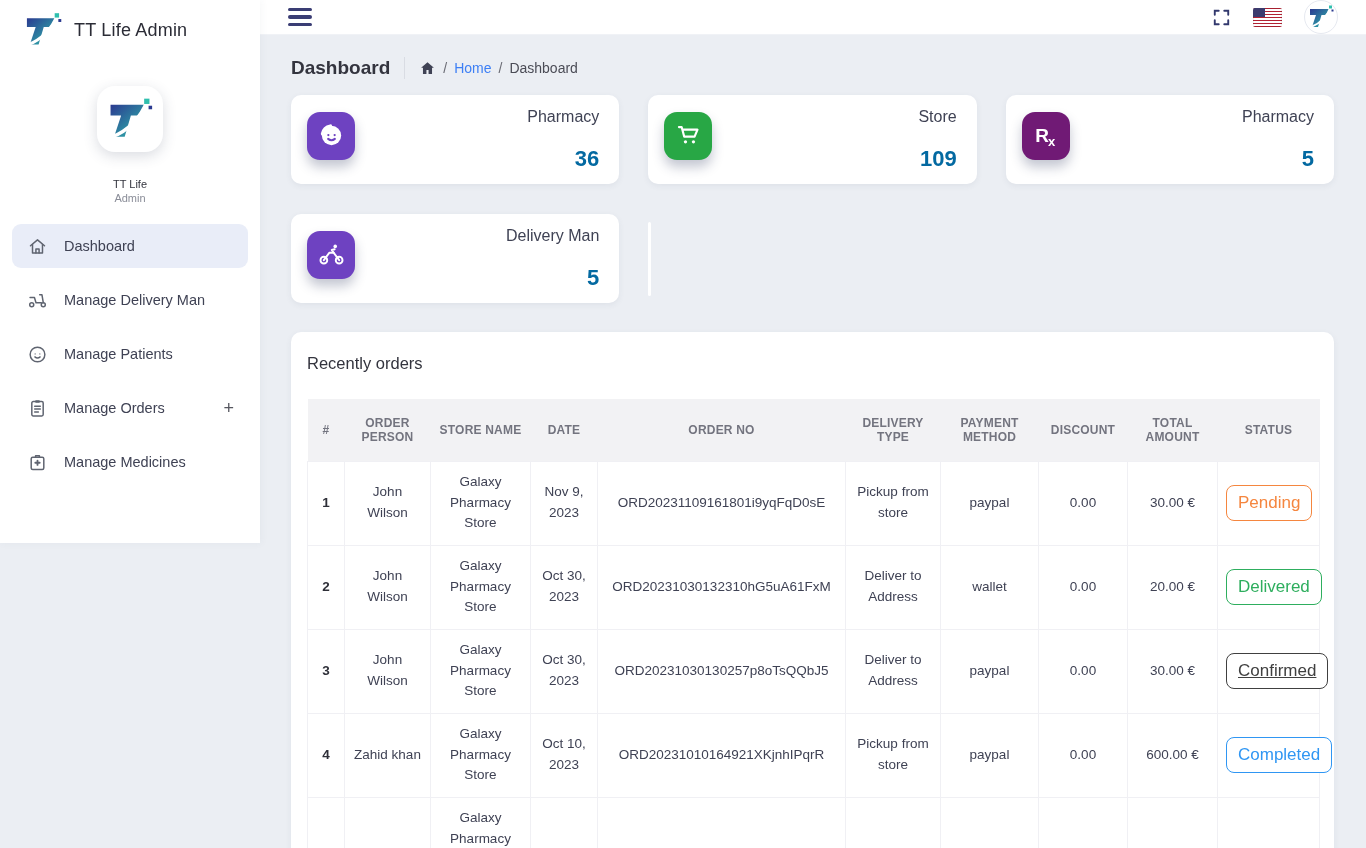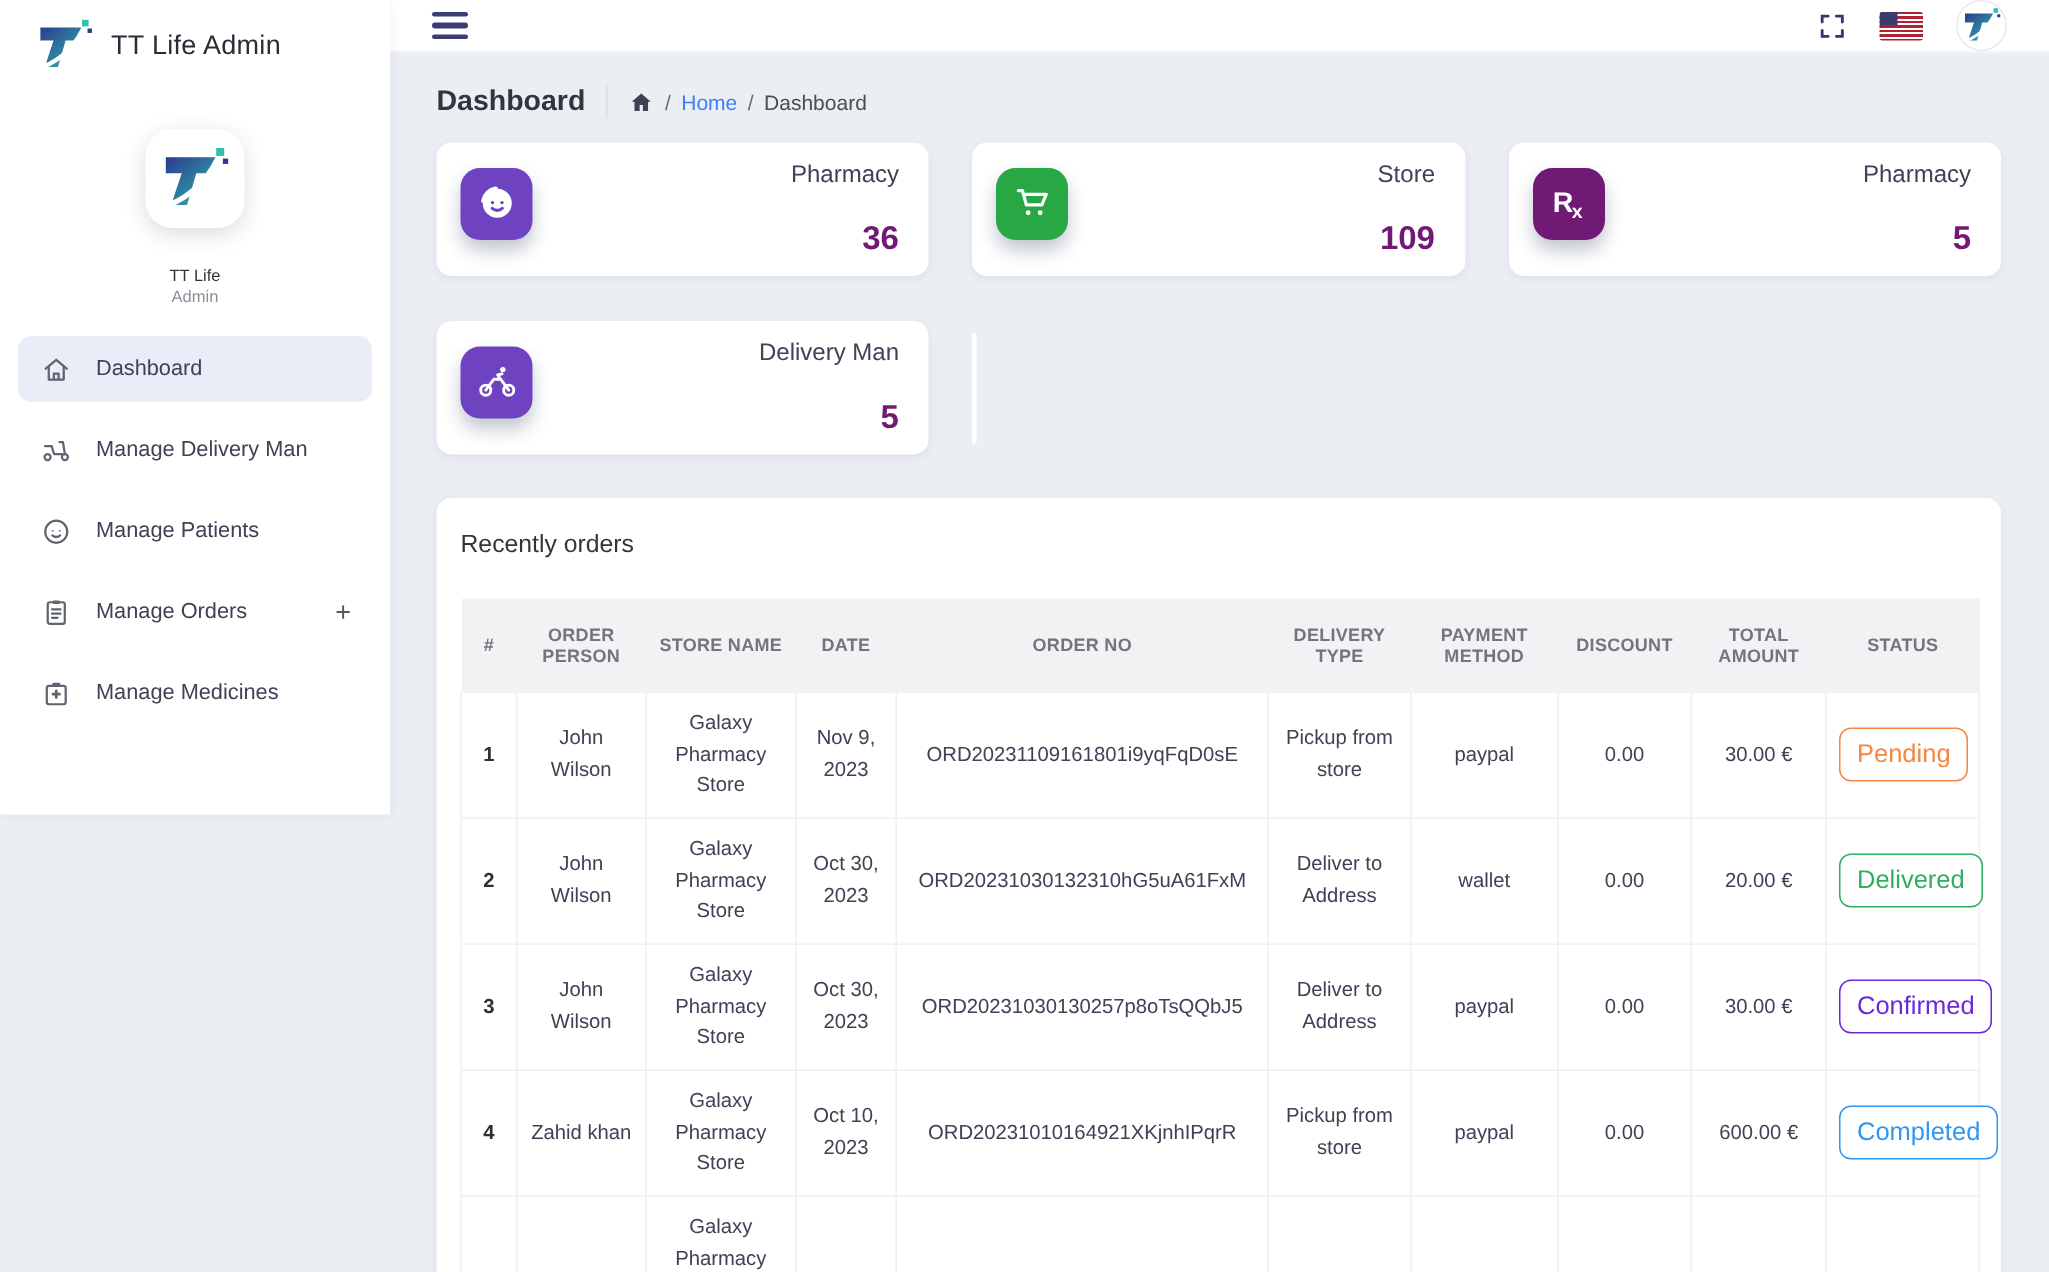--- a/index.html
+++ b/index.html
@@ -77,21 +77,21 @@
     box-shadow:0 2px 6px rgba(60,70,100,.07); cursor:pointer;
     display:flex; align-items:center; padding:0 20px 0 16px;
   }
   .stat-icon {
     width:48px; height:48px; border-radius:13px; display:flex; align-items:center; justify-content:center;
     box-shadow:0 7px 12px rgba(40,50,90,.28); margin-top:-8px;
   }
   .stat-icon svg { width:27px; height:27px; }
   .stat-text { margin-left:auto; text-align:right; }
   .stat-label { font-size:16px; color:#3f4254; }
-  .stat-value { font-size:22px; font-weight:700; color:#701a75; margin-top:20px; }
+  .stat-value { font-size:22px; font-weight:700; color:#0369a1; margin-top:20px; }
   .rx-glyph { color:#fff; font-weight:700; font-size:19px; line-height:1; position:relative; }
   .rx-glyph .rx-x { font-size:13px; position:relative; top:4px; left:-1px; }
   .empty-slot { position:relative; }
   .empty-slot::before { content:""; position:absolute; left:0; top:8px; width:3px; height:74px; background:#fff; border-radius:2px; }
 
   
   .table-card {
     margin-top:29px; background:#fff; border-radius:10px 10px 0 0;
     box-shadow:0 2px 6px rgba(60,70,100,.07); padding:20px 16px 0 16px; min-height:560px;
   }
@@ -372,21 +372,21 @@
               <tr>
                 <td class="cell-num">3</td>
                 <td>John Wilson</td>
                 <td>Galaxy Pharmacy Store</td>
                 <td>Oct 30, 2023</td>
                 <td>ORD20231030130257p8oTsQQbJ5</td>
                 <td>Deliver to Address</td>
                 <td>paypal</td>
                 <td>0.00</td>
                 <td>30.00 €</td>
-                <td><span class="badge" style="color: #6d28d9;">Confirmed</span></td>
+                <td><span class="badge" style="color: #404040; text-decoration: underline;">Confirmed</span></td>
               </tr>
               <tr>
                 <td class="cell-num">4</td>
                 <td>Zahid khan</td>
                 <td>Galaxy Pharmacy Store</td>
                 <td>Oct 10, 2023</td>
                 <td>ORD20231010164921XKjnhIPqrR</td>
                 <td>Pickup from store</td>
                 <td>paypal</td>
                 <td>0.00</td>

